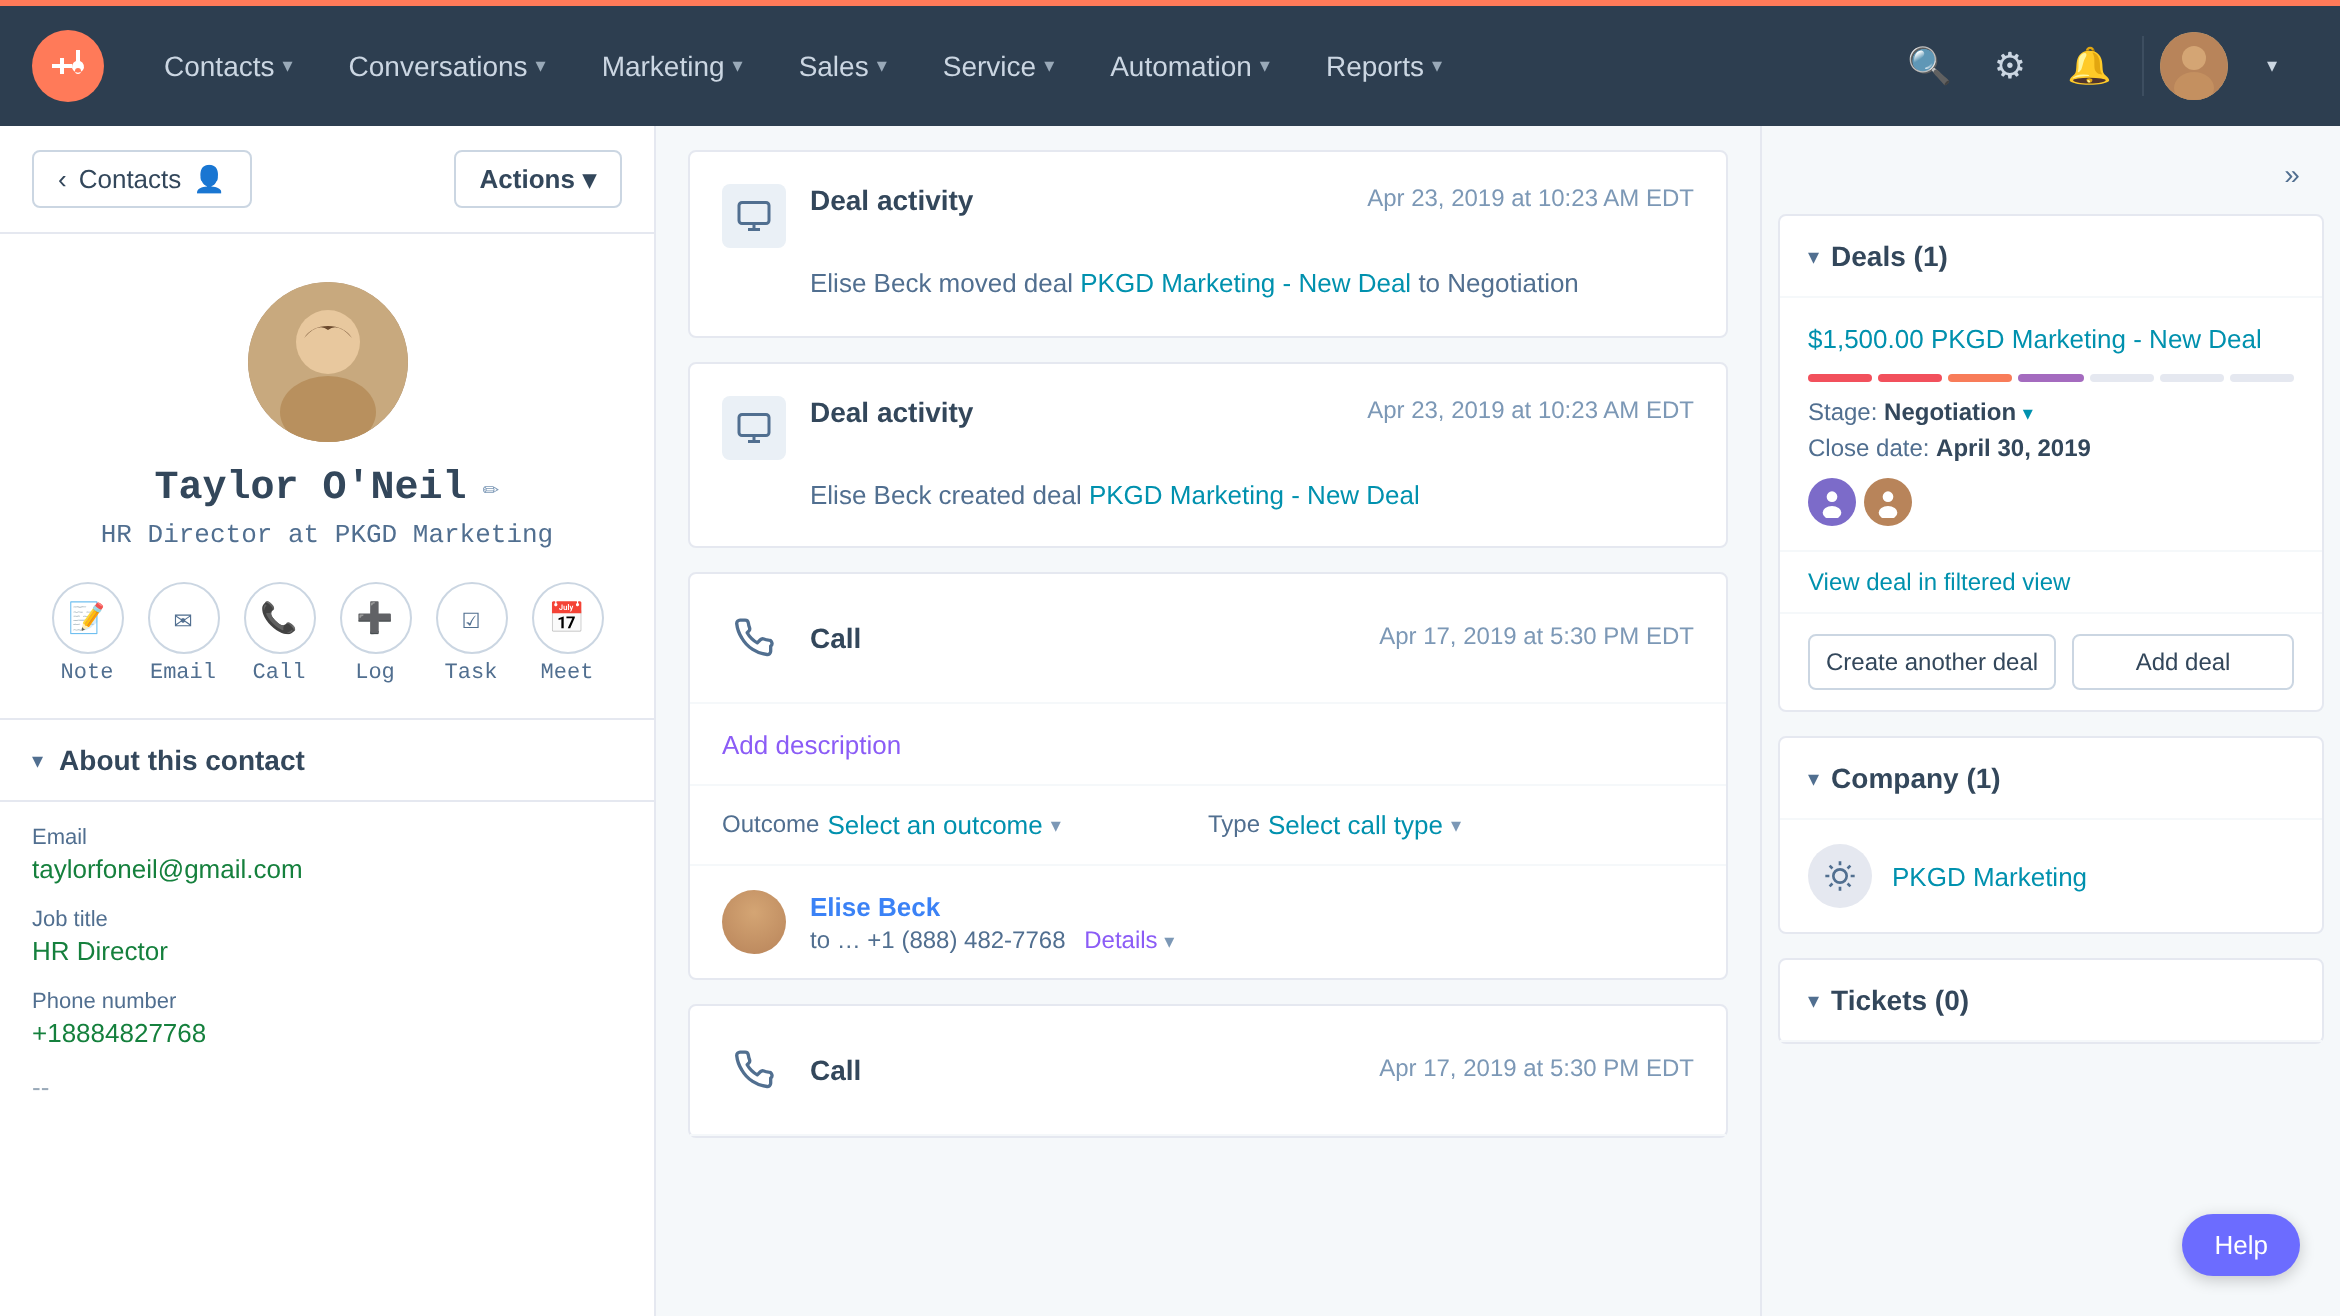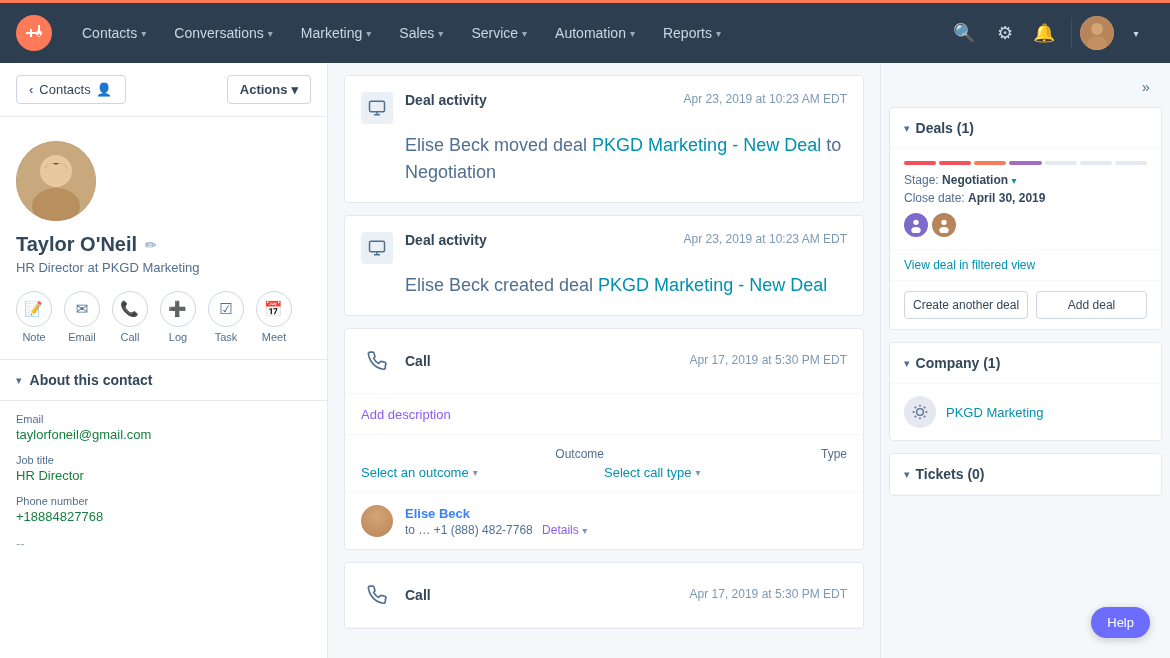--- a/index.html
+++ b/index.html
@@ -124,22 +124,24 @@
       padding: 6px 12px;
       cursor: pointer;
       font-size: 13px;
       color: #33475b;
       font-weight: 600;
     }
 
     .contact-profile {
       display: flex;
       flex-direction: column;
+      align-items: center;
       padding: 24px 16px 16px;
       border-bottom: 1px solid #e5e8f0;
+      font-family: Liberation Mono, monospace;
     }
     .contact-avatar {
       width: 80px;
       height: 80px;
       border-radius: 50%;
       background: #ddd;
       overflow: hidden;
       margin-bottom: 12px;
     }
     .contact-avatar-inner {
@@ -268,21 +270,21 @@
       font-size: 14px;
       font-weight: 600;
       color: #33475b;
     }
     .activity-date {
       font-size: 12px;
       color: #7c98b6;
       white-space: nowrap;
     }
     .activity-body {
-      font-size: 18px;
+      font-size: 13px;
       color: #516f90;
       line-height: 1.5;
       padding-left: 44px;
     }
     .activity-link {
       color: #0091ae;
       text-decoration: none;
       cursor: pointer;
     }
 
@@ -321,23 +323,22 @@
     }
     .call-outcome-row {
       display: flex;
       gap: 0;
       padding: 12px 16px;
       border-bottom: 1px solid #f5f8fa;
     }
     .outcome-section {
       flex: 1;
       display: flex;
-      flex-direction: column;
+      flex-direction: row;
       gap: 4px;
-      text-align: right;
     }
     .outcome-label {
       font-size: 12px;
       color: #516f90;
       font-weight: 500;
     }
     .outcome-select {
       display: flex;
       align-items: center;
       gap: 4px;
@@ -791,20 +792,23 @@
       <span>»</span>
     </div>
 
     <div class="right-section">
       <div class="right-section-header">
         <span class="chevron-icon">▾</span>
         <span class="right-section-title">Deals (1)</span>
       </div>
 
       <div class="deal-card">
+        <div class="deal-name">
+          <span>$1,500.00</span> <span>PKGD Marketing - New Deal</span>
+        </div>
         <div class="deal-stage-bar">
           <div class="stage-dot" style="background:#f2505c;"></div>
           <div class="stage-dot" style="background:#f2505c;"></div>
           <div class="stage-dot" style="background:#f87c59;"></div>
           <div class="stage-dot" style="background:#a46bbf;"></div>
           <div class="stage-dot" style="background:#e5e8f0;"></div>
           <div class="stage-dot" style="background:#e5e8f0;"></div>
           <div class="stage-dot" style="background:#e5e8f0;"></div>
         </div>
         <div class="deal-meta">

